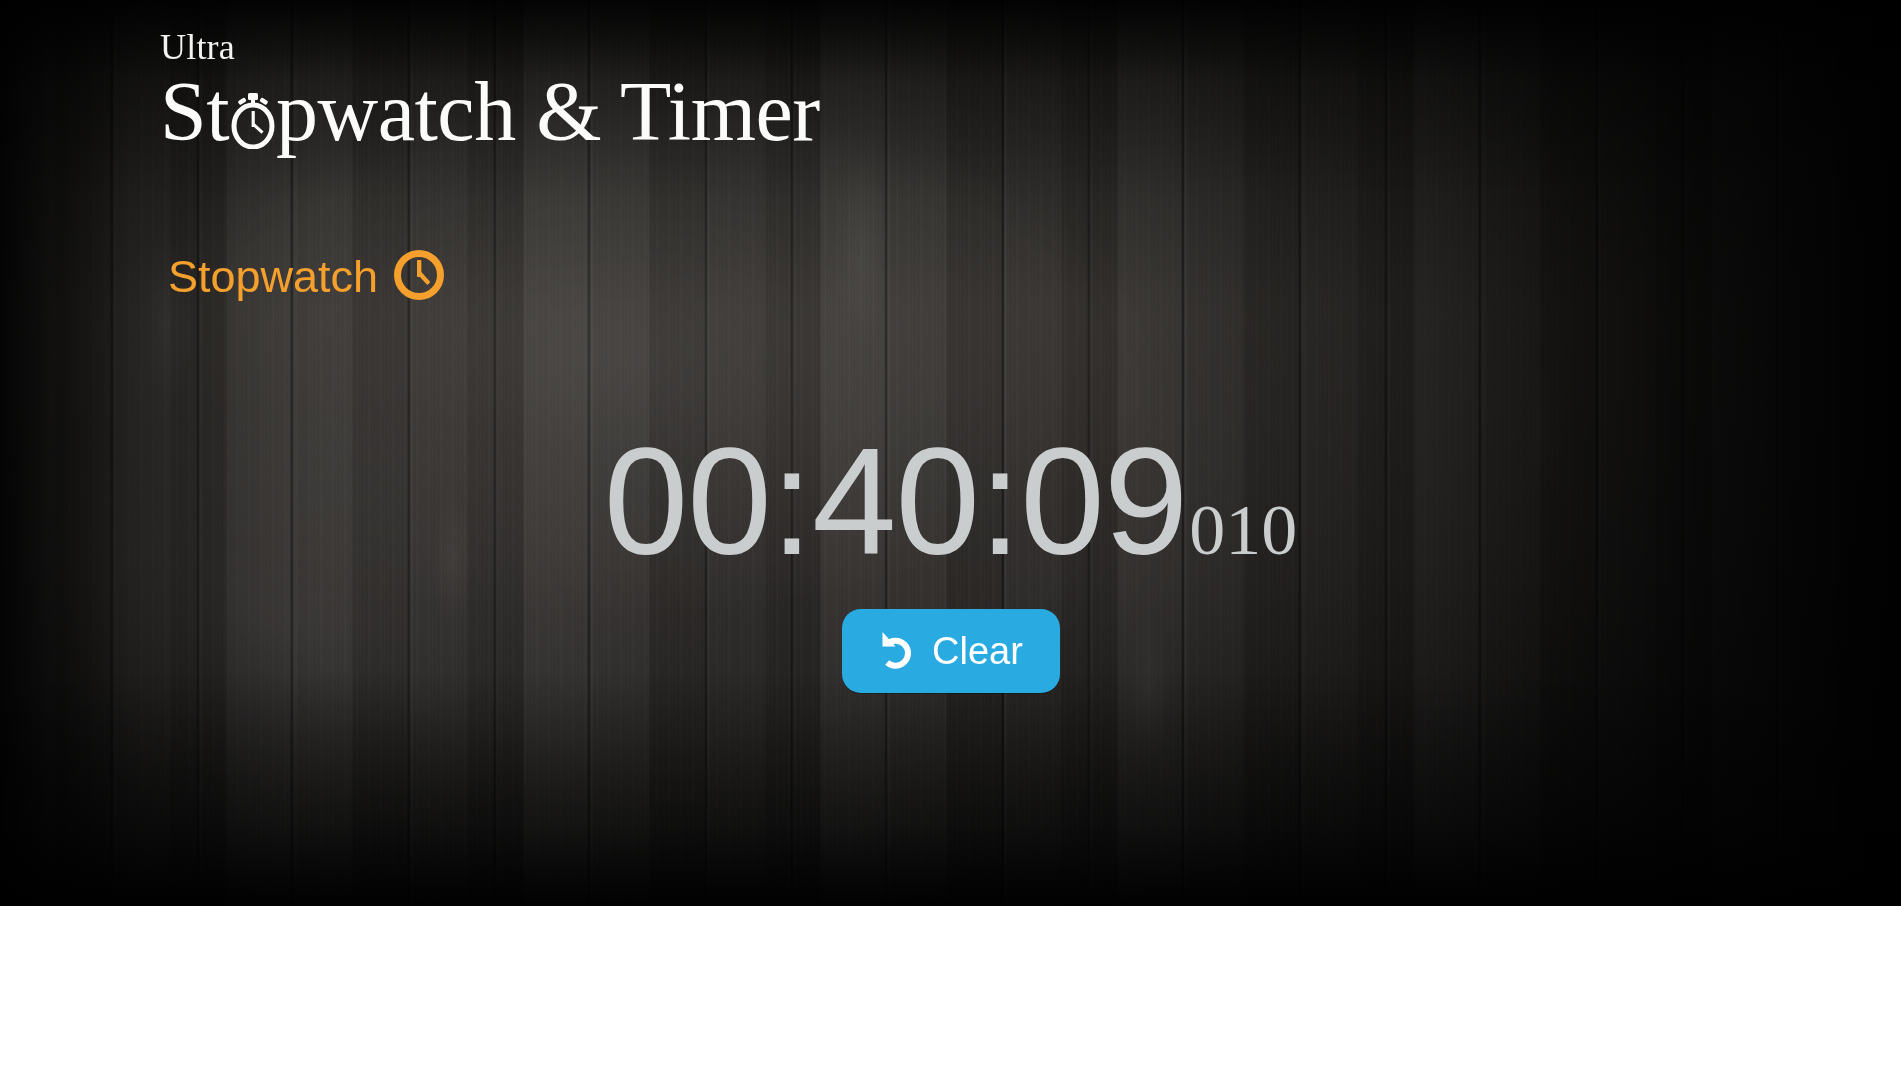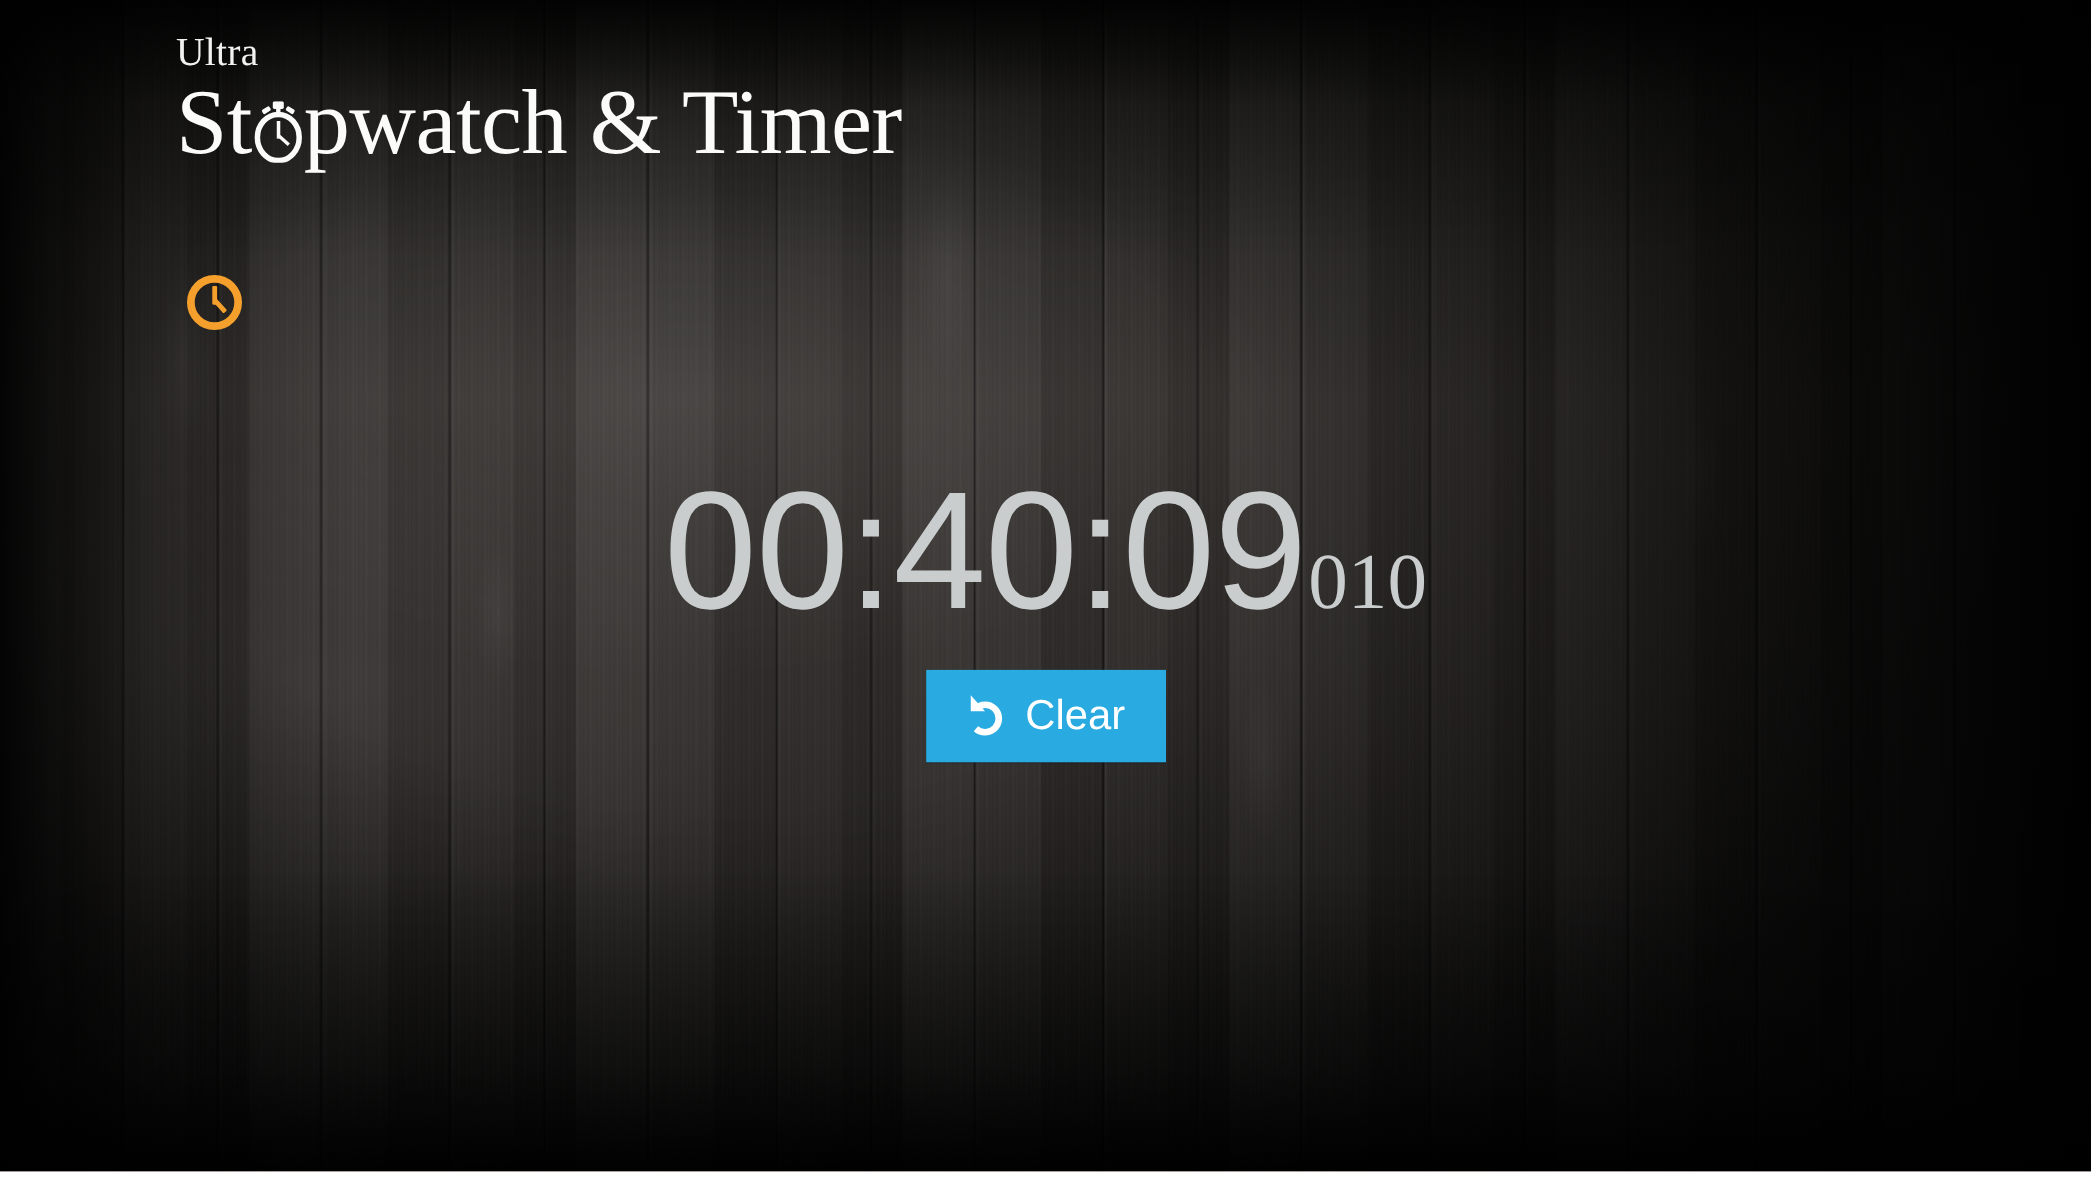--- a/index.html
+++ b/index.html
@@ -7,23 +7,23 @@
   html, body {
     width: 1901px;
     height: 1080px;
     overflow: hidden;
     background: #ffffff;
   }
 
   #app {
     position: relative;
     width: 1901px;
-    height: 1065px;
+    height: 906px;
     overflow: hidden;
-    background-color: #b91c1c;
+    background-color: #1d4ed8;
   }
 
   
   .wood-base {
     position: absolute;
     inset: 0;
     background-color: #2a2826;
     background-image:
       
       repeating-linear-gradient(90deg,
@@ -196,21 +196,21 @@
     display: flex;
     align-items: center;
     justify-content: center;
     gap: 16px;
     cursor: pointer;
     padding: 0 24px;
     box-shadow: 0 1px 0 rgba(0,0,0,0.25);
   }
   .btn-pause { width: 218px; }
   .btn-lap   { width: 218px; }
-  .btn-clear { width: 218px; }
+  .btn-clear { width: 218px; border-radius: 19px; }
   .btn-label {
     font-family: "Liberation Sans", sans-serif;
     font-size: 38px;
     line-height: 40px;
     color: #ffffff;
     font-weight: 400;
   }
   .btn-ico { display: flex; align-items: center; }
 
   
@@ -251,20 +251,21 @@
           <rect x="23" y="31.5" width="3" height="13" fill="#fbfbf9" transform="rotate(-48 23 33)"></rect>
         </svg>
       </span>
       <span>pwatch &amp; Timer</span>
     </div>
   </div>
 
   <div class="tabs">
 
     <div class="tab tab-active">
+      <span class="tab-label">Stopwatch</span>
       <span class="tab-ico">
         <svg width="54" height="54" viewBox="0 0 54 54" xmlns="http://www.w3.org/2000/svg">
           <circle cx="27" cy="27" r="21.5" fill="none" stroke="#f5a02d" stroke-width="7"></circle>
           <rect x="25" y="12" width="4.4" height="17" rx="1" fill="#f5a02d"></rect>
           <rect x="26.4" y="26" width="4.4" height="14" rx="1" fill="#f5a02d" transform="rotate(-42 27 27)"></rect>
         </svg>
       </span>
     </div>
 
 

